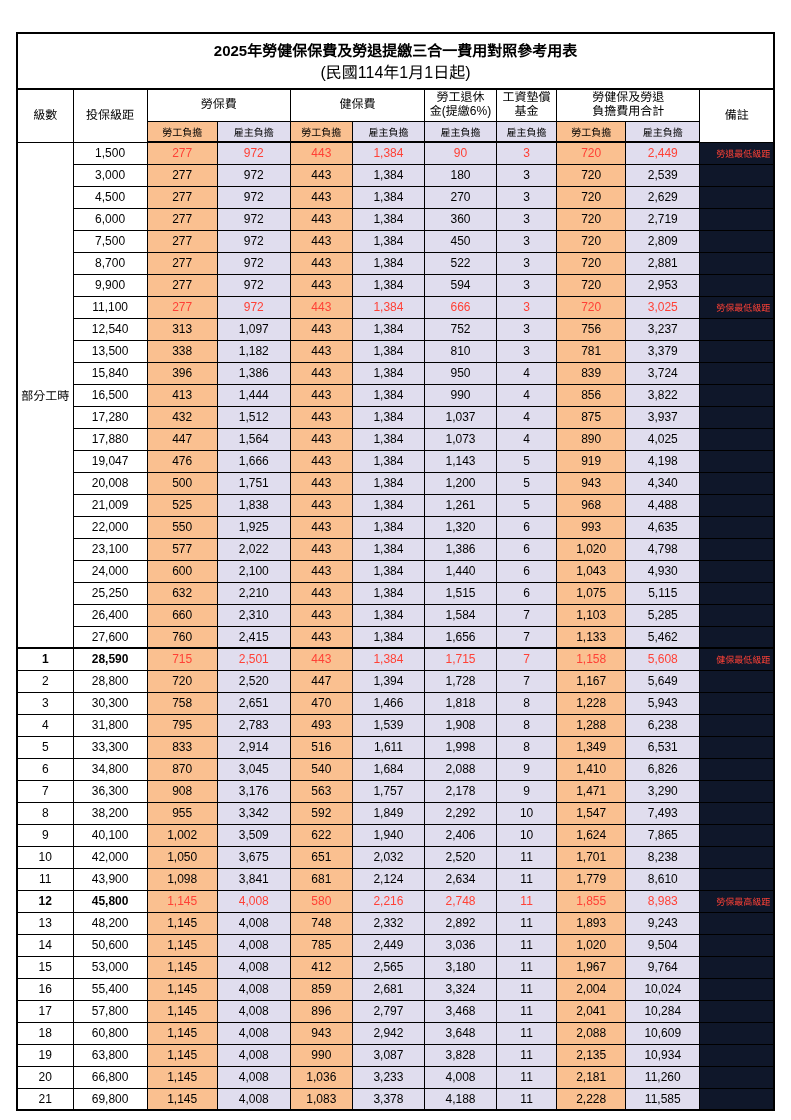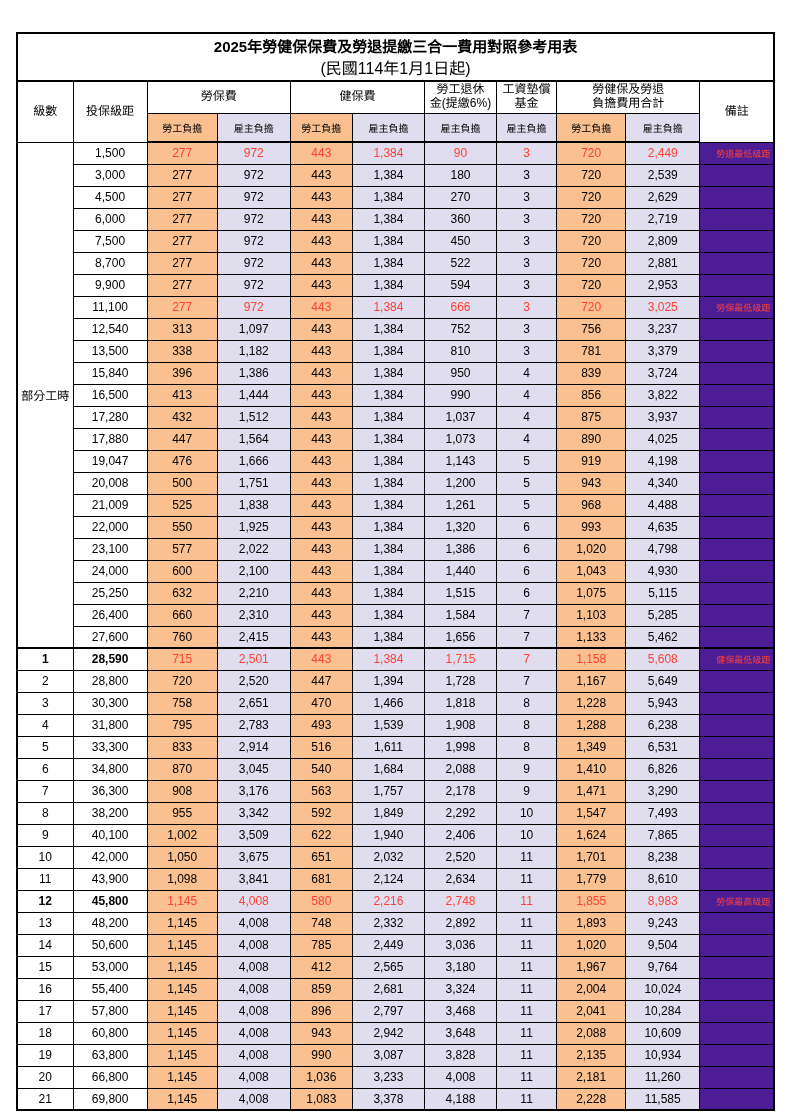--- a/index.html
+++ b/index.html
@@ -28,33 +28,33 @@
     border:1px solid var(--border);
     text-align:center;
     vertical-align:middle;
     padding:0 2px;
     overflow:hidden;
     white-space:nowrap;
     font-weight:normal;
   }
   .title-cell{
     border-bottom:2px solid var(--border);
-    height:48px;
+    height:56px;
     background:#fff;
   }
   .title{font-size:15px;font-weight:bold;line-height:1.5;}
   .subtitle{font-size:16px;line-height:1.2;}
   tr.hrow1 th{height:32px;font-size:12px;line-height:1.15;background:#fff;}
-  tr.hrow2 th{height:29px;font-size:10px;border-bottom:2px solid var(--border);margin-left:16px;}
+  tr.hrow2 th{height:21px;font-size:10px;border-bottom:2px solid var(--border);margin-left:16px;}
   th.emp,td.emp{background:var(--employee-bg);}
   th.er,td.er{background:var(--employer-bg);}
   tbody tr{height:22px;}
   tbody td{font-size:12px;}
   td.level-cell,td.bracket-cell{background:#fff;}
-  td.remark-cell{font-size:9px;color:var(--highlight);background:#4c1d95;padding:0 16px;}
+  td.remark-cell{font-size:9px;color:var(--highlight);background:#0f172a;padding:0 16px;}
   tr.red-row td.emp,tr.red-row td.er{color:var(--highlight);}
   tr.thick-top td{border-top:2px solid var(--border);}
   .bold{font-weight:bold;}
 </style>
 </head>
 <body>
 
 <div class="page">
   <table class="main-table">
     <colgroup>

